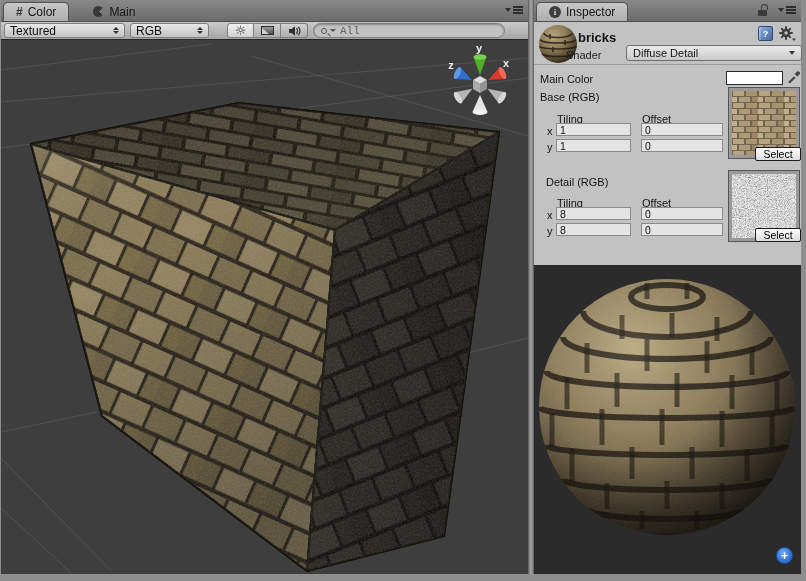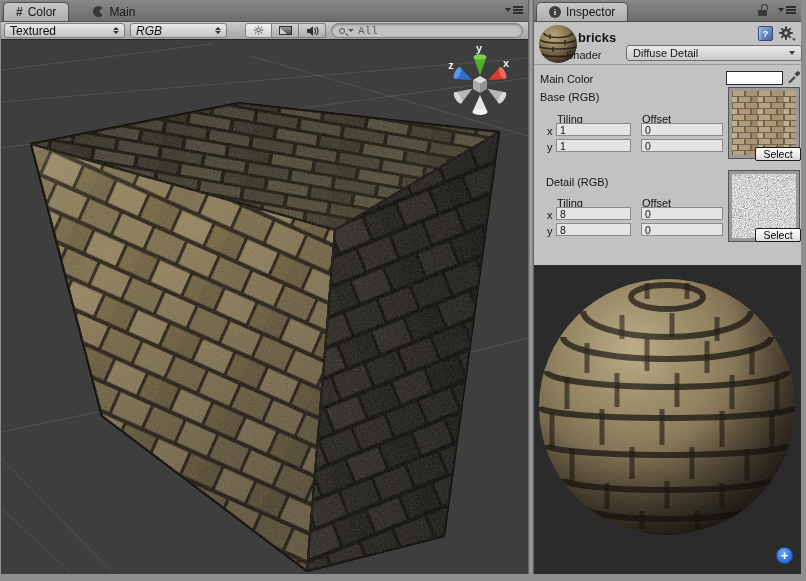--- a/index.html
+++ b/index.html
@@ -31,21 +31,21 @@
   .toolbar{height:18px;background:linear-gradient(#cacaca,#a4a4a4);border-bottom:1px solid #262626;
            display:flex;align-items:center;flex:none;padding:0 2px;}
   .dropdown{height:15px;background:linear-gradient(#e8e8e8,#c3c3c3);border:1px solid #7d7d7d;border-radius:3px;
             display:flex;align-items:center;font-size:12px;color:#111;padding:0 5px;cursor:pointer;}
   .dd-label{flex:1;white-space:nowrap;overflow:hidden;}
   .updown{display:flex;flex-direction:column;gap:1px;margin-left:5px;}
   .updown i{display:block;width:0;height:0;border-left:3px solid transparent;border-right:3px solid transparent;}
   .updown .up{border-bottom:3.5px solid #333;}
   .updown .down{border-top:3.5px solid #333;}
   .dd-textured{width:121px;margin-left:1px;}
-  .dd-rgb{width:97px;margin-left:5px;font-style:italic;}
+  .dd-rgb{width:79px;margin-left:5px;}
   .btn-group{display:flex;margin-left:18px;}
   .tbtn{height:15px;width:27px;background:linear-gradient(#d2d2d2,#aeaeae);border:1px solid #7d7d7d;
         display:flex;align-items:center;justify-content:center;cursor:pointer;}
   .tbtn+.tbtn{border-left:none;}
   .tbtn.first{border-radius:3px 0 0 3px;}
   .tbtn.last{border-radius:0 3px 3px 0;}
   .tbtn.active{background:linear-gradient(#f0f0f0,#d2d2d2);}
   .sun-icon{font-size:13px;color:#2c2c2c;line-height:1;font-family:"DejaVu Sans",sans-serif;}
   .image-icon{width:13px;height:9px;border:1px solid #2e2e2e;background:linear-gradient(#9a9a9a,#4e4e4e);position:relative;overflow:hidden;}
   .image-icon::after{content:"";position:absolute;left:0;bottom:0;width:0;height:0;

